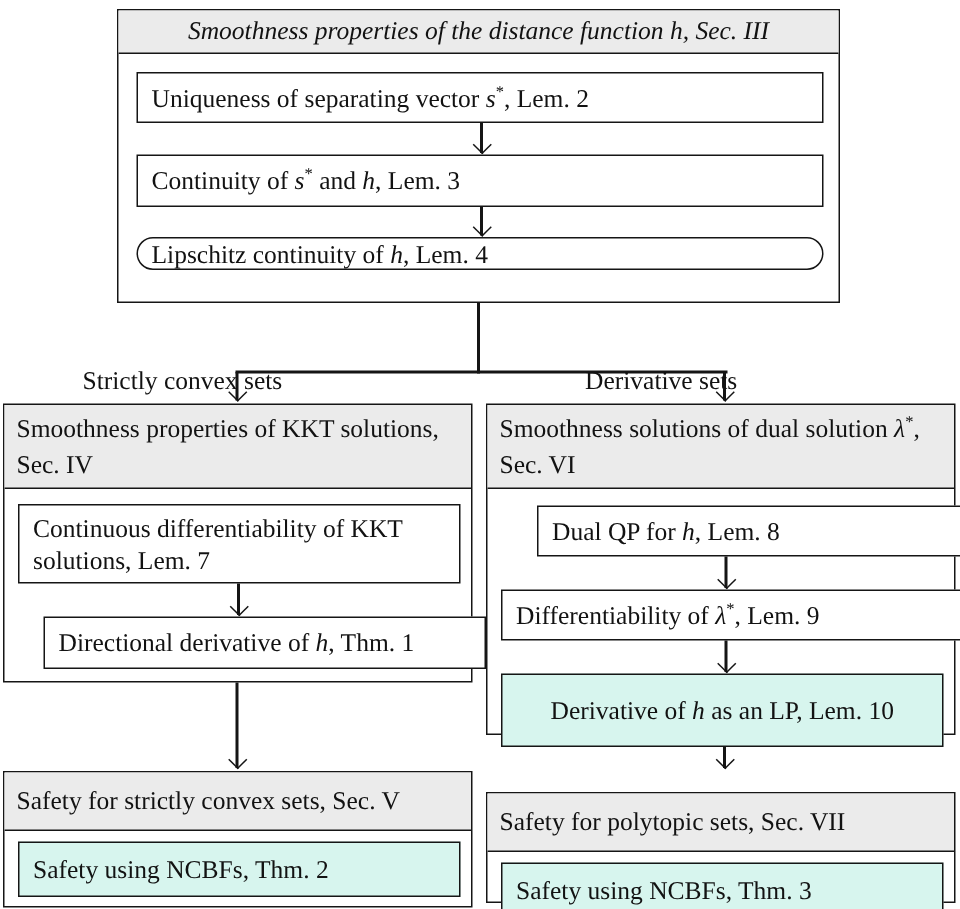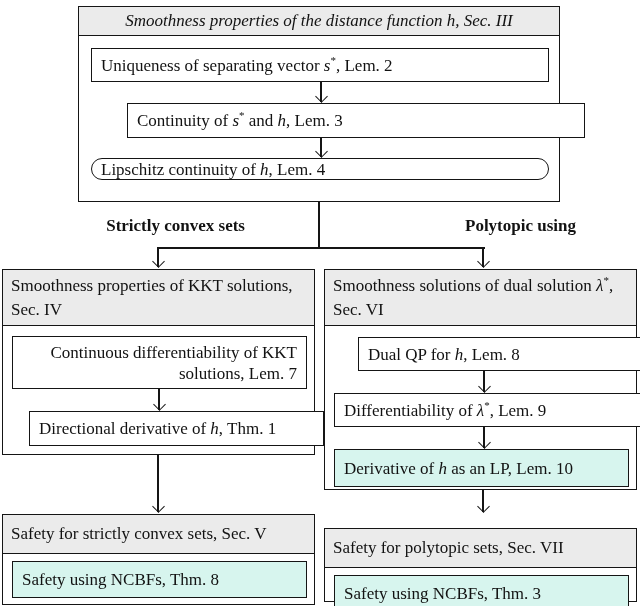--- a/index.html
+++ b/index.html
@@ -19,21 +19,21 @@
   .node {
     position:absolute; box-sizing:border-box; border:1.6px solid var(--line,#151515);
     background:#ffffff; display:flex; align-items:center; padding:10px 9px; line-height:21px;
   }
   .node.hl { background:var(--highlight-bg,#d7f5ee); }
   .title-bar {
     position:absolute; left:0; right:0; top:0; box-sizing:border-box; height:29px;
     background:var(--header-bg,#ebebeb); border-bottom:1.9px solid var(--line,#151515);
     display:flex; align-items:center; justify-content:center; font-style:italic;
   }
-  .blabel { position:absolute; font-weight:bold; text-align:right; }
+  .blabel { position:absolute; font-weight:normal; text-align:left;margin-top:28px; }
   .mi { font-style:italic; }
   sup { font-size:11px; line-height:0; }
   .varrow { position:absolute; width:12px; }
   .varrow .stem { position:absolute; left:5.1px; top:0; bottom:1px; width:1.8px; background:var(--line,#151515); }
   .varrow .head {
     position:absolute; left:2px; bottom:2px; width:8px; height:8px;
     border-left:1.8px solid var(--line,#151515); border-bottom:1.8px solid var(--line,#151515);
     transform:rotate(-45deg);
   }
 </style>
@@ -48,21 +48,21 @@
   <div class="varrow" style="left:152px; top:248px; height:20px;">
     <span class="stem"></span>
       <span class="head"></span>
   </div>
   <div class="varrow" style="left:477px; top:248px; height:20px;">
     <span class="stem"></span>
       <span class="head"></span>
   </div>
 
   <div class="blabel" style="left:55px; top:216px; width:190px;">Strictly convex sets</div>
-  <div class="blabel" style="left:390px; top:216px; width:186px;">Polytopic using</div>
+  <div class="blabel" style="left:390px; top:216px; width:186px;">Derivative sets</div>
 
   <div class="varrow" style="left:152px; top:454px; height:59px;">
     <span class="stem"></span>
       <span class="head"></span>
   </div>
   <div class="varrow" style="left:477px; top:489px; height:24px;">
     <span class="stem"></span>
       <span class="head"></span>
   </div>
 
@@ -70,37 +70,37 @@
     <div class="title-bar">
       <span><span>Smoothness properties of the distance function h, Sec. III</span></span>
     </div>
     <div class="node" style="left:12px; top:41px; width:458px; height:34px;">
       <span><span>Uniqueness of separating vector </span><span class="mi">s</span><sup>*</sup><span>, Lem. 2</span></span>
     </div>
     <div class="varrow" style="left:236px; top:75px; height:21px;">
       <span class="stem"></span>
         <span class="head"></span>
     </div>
-    <div class="node" style="left:12px; top:96px; width:458px; height:35px;margin-left:36px;">
+    <div class="node" style="left:12px; top:96px; width:458px; height:35px;">
       <span><span>Continuity of </span><span class="mi">s</span><sup>*</sup><span> and </span><span class="mi">h</span><span>, Lem. 3</span></span>
     </div>
     <div class="varrow" style="left:236px; top:131px; height:20px;">
       <span class="stem"></span>
         <span class="head"></span>
     </div>
     <div class="node" style="left:12px; top:151px; width:458px; height:19px;border-radius:14px;">
       <span><span>Lipschitz continuity of </span><span class="mi">h</span><span>, Lem. 4</span></span>
     </div>
   </div>
 
   <div class="box" style="left:2px; top:269px; width:313px; height:186px;">
     <div class="sec-hdr" style="height:56px;">
       <span><span>Smoothness properties of KKT solutions, Sec. IV</span></span>
     </div>
-    <div class="node" style="left:9px; top:66px; width:295px; height:53px;text-align:right;">
+    <div class="node" style="left:9px; top:66px; width:295px; height:53px;">
       <span><span>Continuous differentiability of KKT solutions, Lem. 7</span></span>
     </div>
     <div class="varrow" style="left:150px; top:119px; height:22px;">
       <span class="stem"></span>
         <span class="head"></span>
     </div>
     <div class="node" style="left:9px; top:141px; width:295px; height:35px;margin-left:17px;">
       <span><span>Directional derivative of </span><span class="mi">h</span><span>, Thm. 1</span></span>
     </div>
   </div>
@@ -116,31 +116,31 @@
       <span class="stem"></span>
         <span class="head"></span>
     </div>
     <div class="node" style="left:9px; top:123px; width:328px; height:34px;">
       <span><span>Differentiability of </span><span class="mi">λ</span><sup>*</sup><span>, Lem. 9</span></span>
     </div>
     <div class="varrow" style="left:153px; top:157px; height:22px;">
       <span class="stem"></span>
         <span class="head"></span>
     </div>
-    <div class="node hl" style="left:9px; top:179px; width:295px; height:38px;">
+    <div class="node hl" style="left:9px; top:179px; width:295px; height:49px;justify-content:center;">
       <span><span>Derivative of </span><span class="mi">h</span><span> as an LP, Lem. 10</span></span>
     </div>
   </div>
 
   <div class="box" style="left:2px; top:514px; width:313px; height:91px;">
     <div class="sec-hdr one-line" style="height:39px;">
       <span><span>Safety for strictly convex sets, Sec. V</span></span>
     </div>
     <div class="node hl" style="left:9px; top:46px; width:295px; height:37px;">
-      <span><span>Safety using NCBFs, Thm. 8</span></span>
+      <span><span>Safety using NCBFs, Thm. 2</span></span>
     </div>
   </div>
 
   <div class="box" style="left:324px; top:528px; width:313px; height:74px;text-align:right;">
     <div class="sec-hdr one-line" style="height:39px;">
       <span><span>Safety for polytopic sets, Sec. VII</span></span>
     </div>
     <div class="node hl" style="left:9px; top:46px; width:295px; height:37px;">
       <span><span>Safety using NCBFs, Thm. 3</span></span>
     </div>

